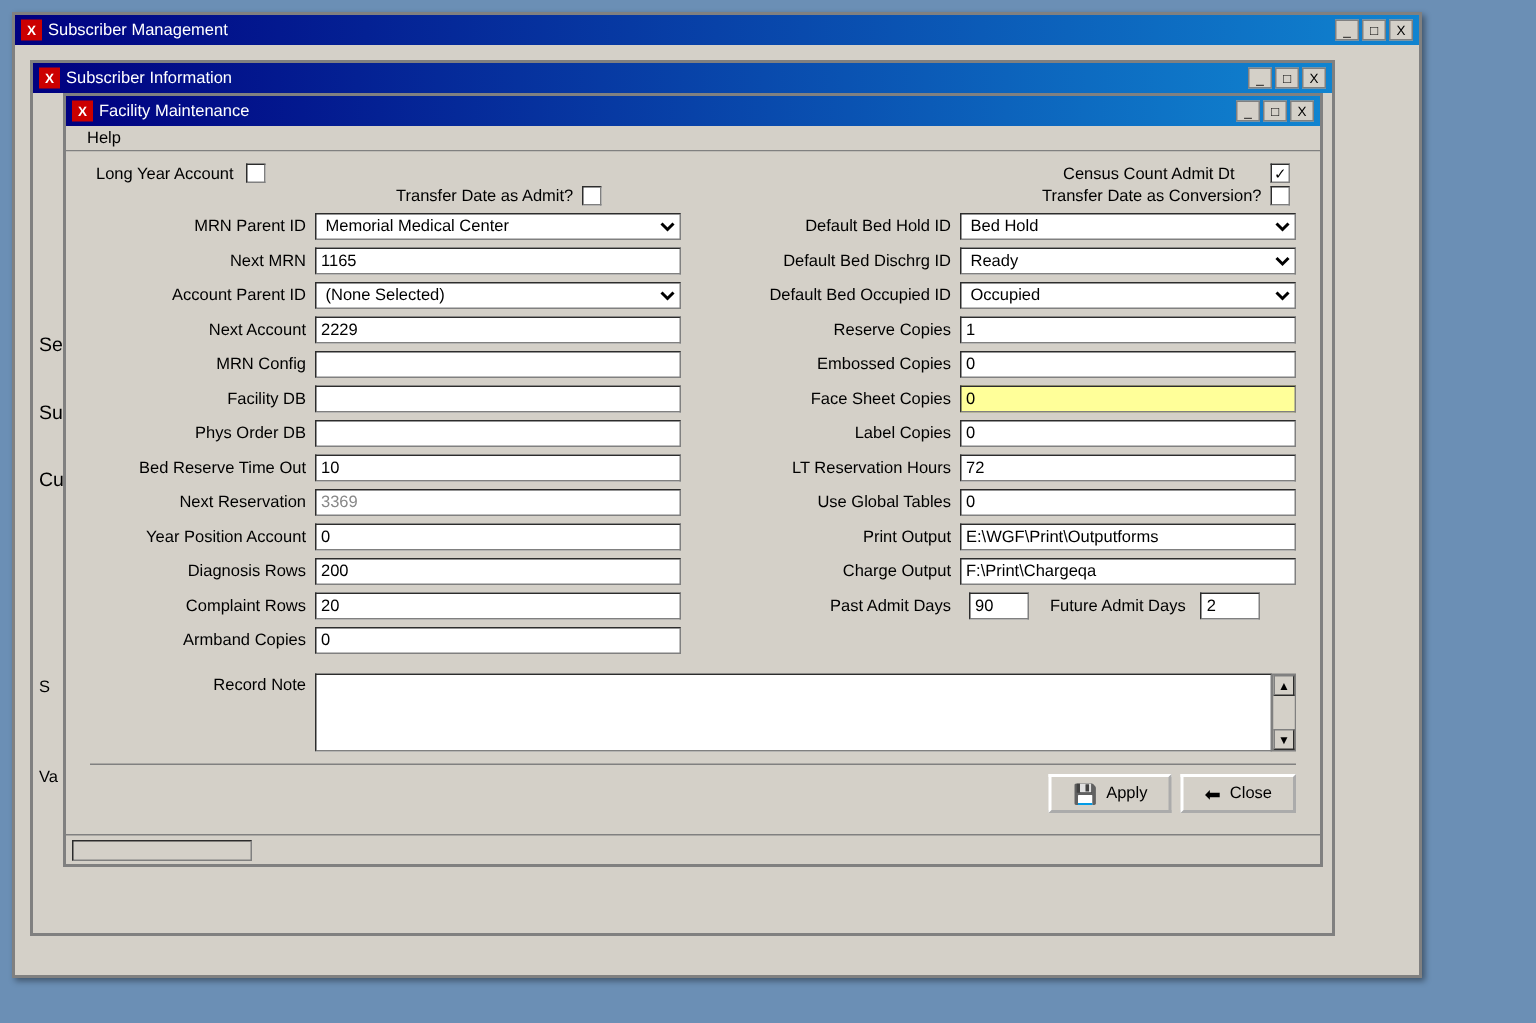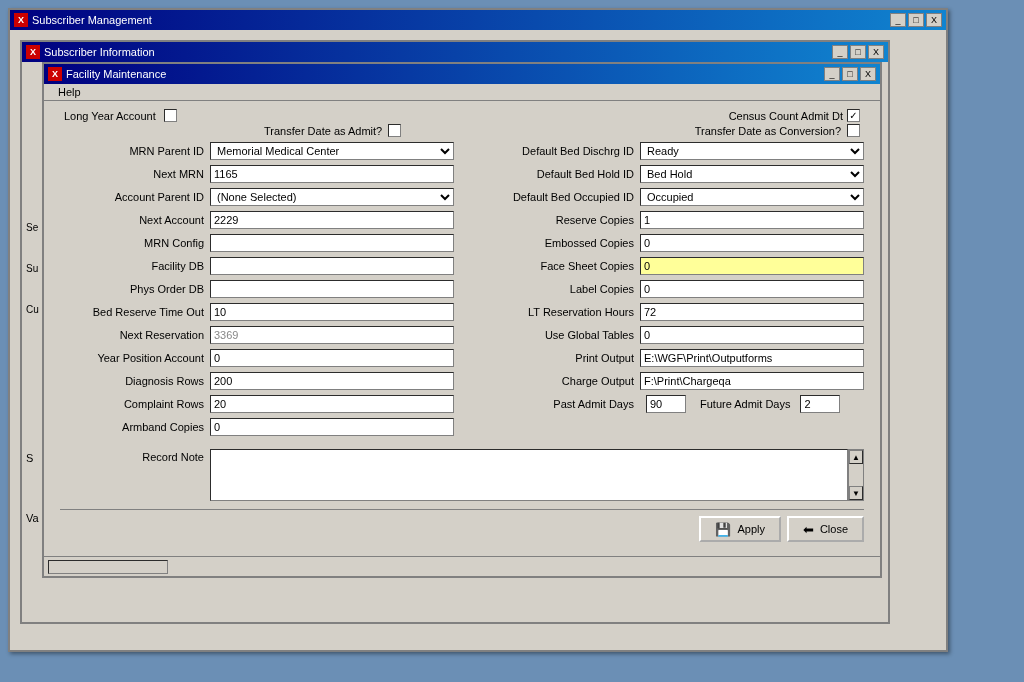--- a/index.html
+++ b/index.html
@@ -127,21 +127,21 @@
 
     .top-options-left {
       display: flex;
       align-items: flex-end;
       gap: 8px;
     }
 
     .top-options-right {
       display: flex;
       align-items: center;
-      gap: 4px;
+      gap: 24px;
     }
 
     .form-grid {
       display: grid;
       grid-template-columns: 1fr 1fr;
       gap: 4px 16px;
     }
 
     .left-col, .right-col {
       display: flex;
@@ -333,21 +333,21 @@
           <span>Subscriber Information</span>
         </div>
         <div class="titlebar-controls">
           <div class="titlebar-btn">_</div>
           <div class="titlebar-btn">□</div>
           <div class="titlebar-btn">X</div>
         </div>
       </div>
       <div style="height: 560px; background: #d4d0c8; padding: 6px; position:relative;">
 
-        <div style="position:absolute; left:4px; top:160px; font-size:10px;">
+        <div style="position:absolute; left:4px; top:160px; font-size:13px;">
           <div>Se</div>
           <div style="margin-top:30px;">Su</div>
           <div style="margin-top:30px;">Cu</div>
         </div>
         <div style="position:absolute; left:4px; top:390px; font-size:11px;">
           <div>S</div>
         </div>
         <div style="position:absolute; left:4px; top:450px; font-size:11px;">
           <div>Va</div>
         </div>
@@ -464,30 +464,30 @@
                 <div class="field-row">
                   <span class="field-label">Armband Copies</span>
                   <input class="field-input" value="0" style="">
                 </div>
 
               </div>
 
               <div class="right-col">
 
                 <div class="field-row">
+                  <span class="field-label field-label-wide">Default Bed Hold ID</span>
+                  <select class="field-select">
+                    <option>Bed Hold</option>
+                  </select>
+                </div>
+
+                <div class="field-row">
                   <span class="field-label field-label-wide">Default Bed Dischrg ID</span>
                   <select class="field-select">
                     <option>Ready</option>
-                  </select>
-                </div>
-
-                <div class="field-row">
-                  <span class="field-label field-label-wide">Default Bed Hold ID</span>
-                  <select class="field-select">
-                    <option>Bed Hold</option>
                   </select>
                 </div>
 
                 <div class="field-row">
                   <span class="field-label field-label-wide">Default Bed Occupied ID</span>
                   <select class="field-select">
                     <option>Occupied</option>
                   </select>
                 </div>
 

